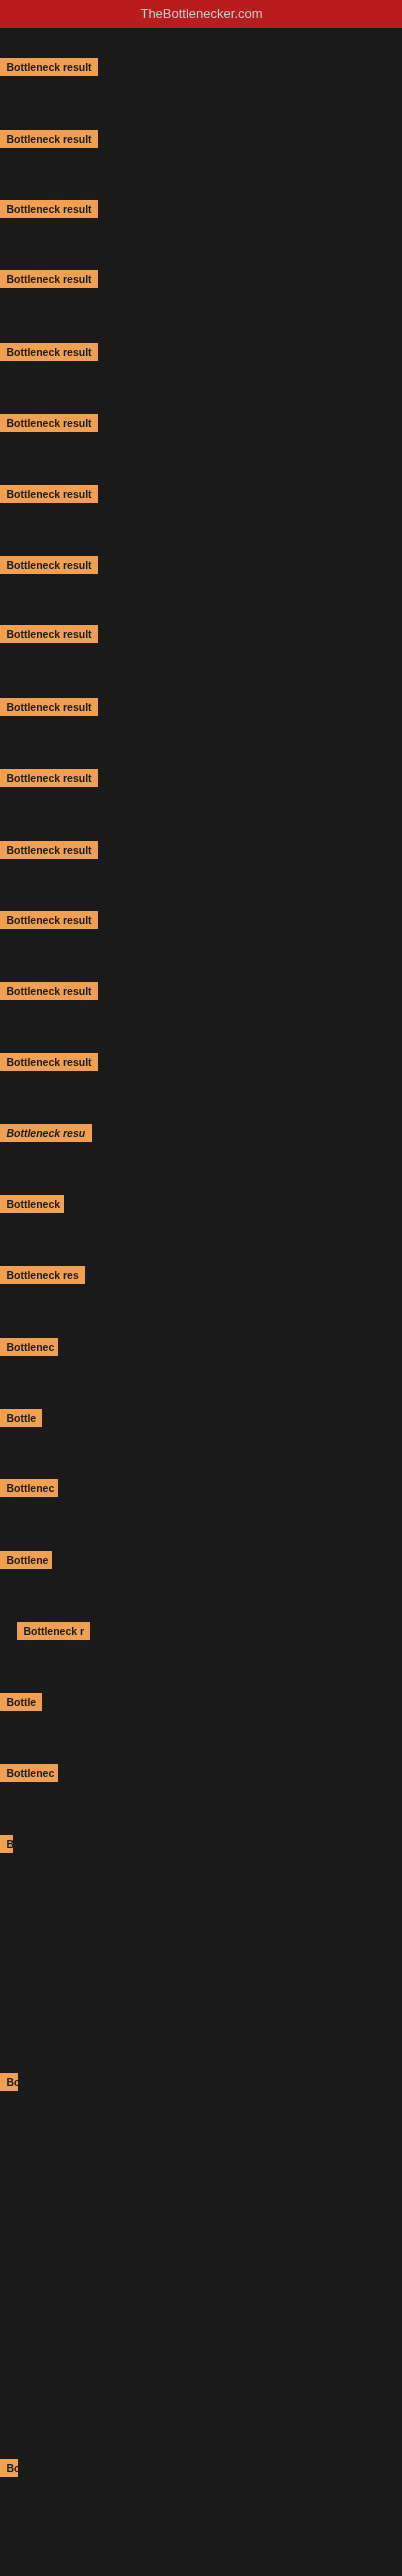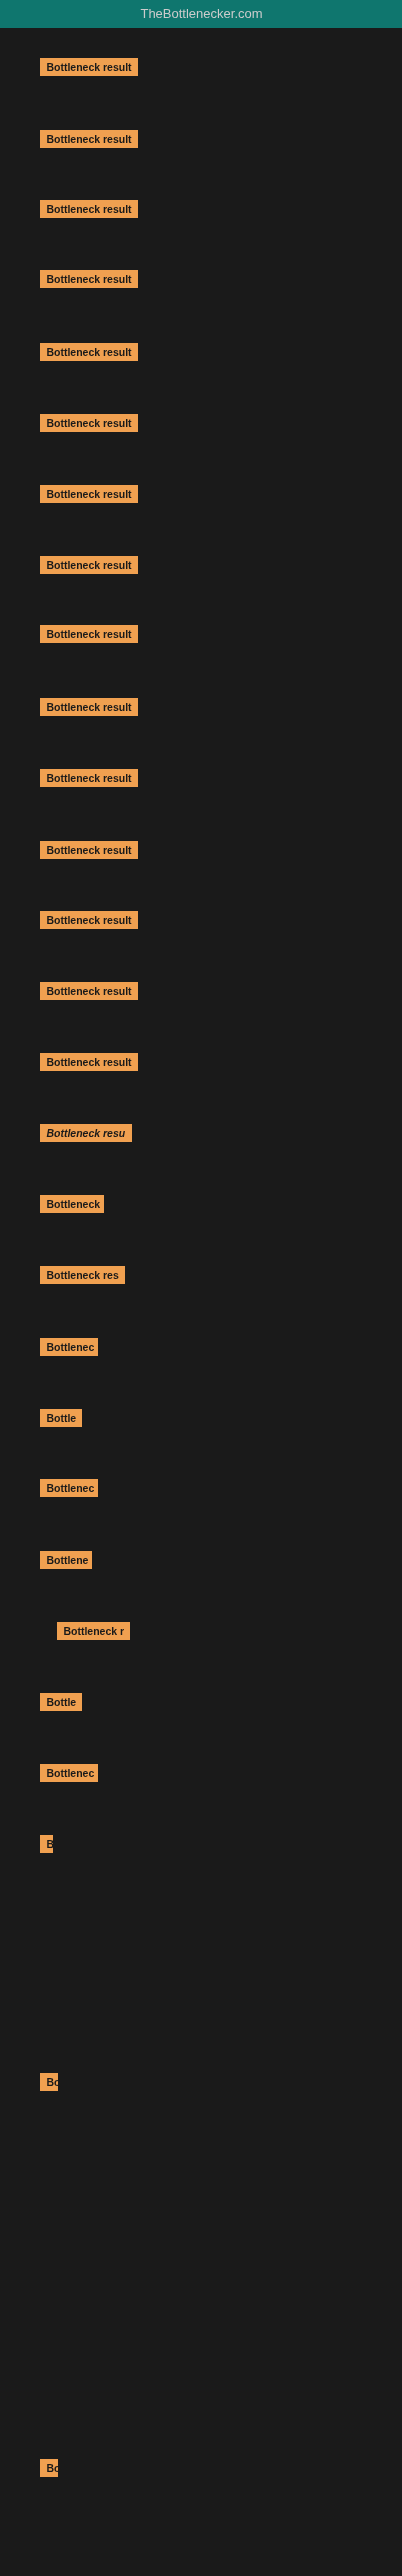--- a/index.html
+++ b/index.html
@@ -14,27 +14,26 @@
       background-color: #1a1a1a;
       font-family: Arial, sans-serif;
       position: relative;
     }
 
     .site-title {
       text-align: center;
       color: #cccccc;
       font-size: 13px;
       padding: 6.4px 0;
-      background-color: #0f766e;
+      background-color: #b91c1c;
     }
 
     .bottleneck-item {
       position: absolute;
       left: 0;
-      padding-left: 40px;
     }
 
     .bottleneck-label {
       background-color: #f0a050;
       color: #1a1a1a;
       font-size: 10.5px;
       font-weight: bold;
       padding: 3.2px 6.4px;
       white-space: nowrap;
       overflow: hidden;

